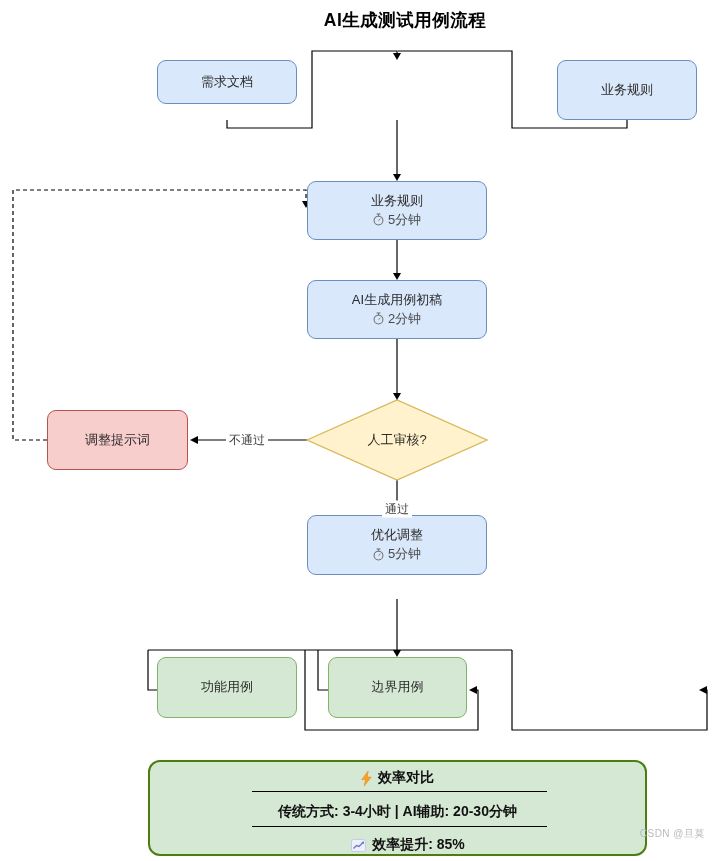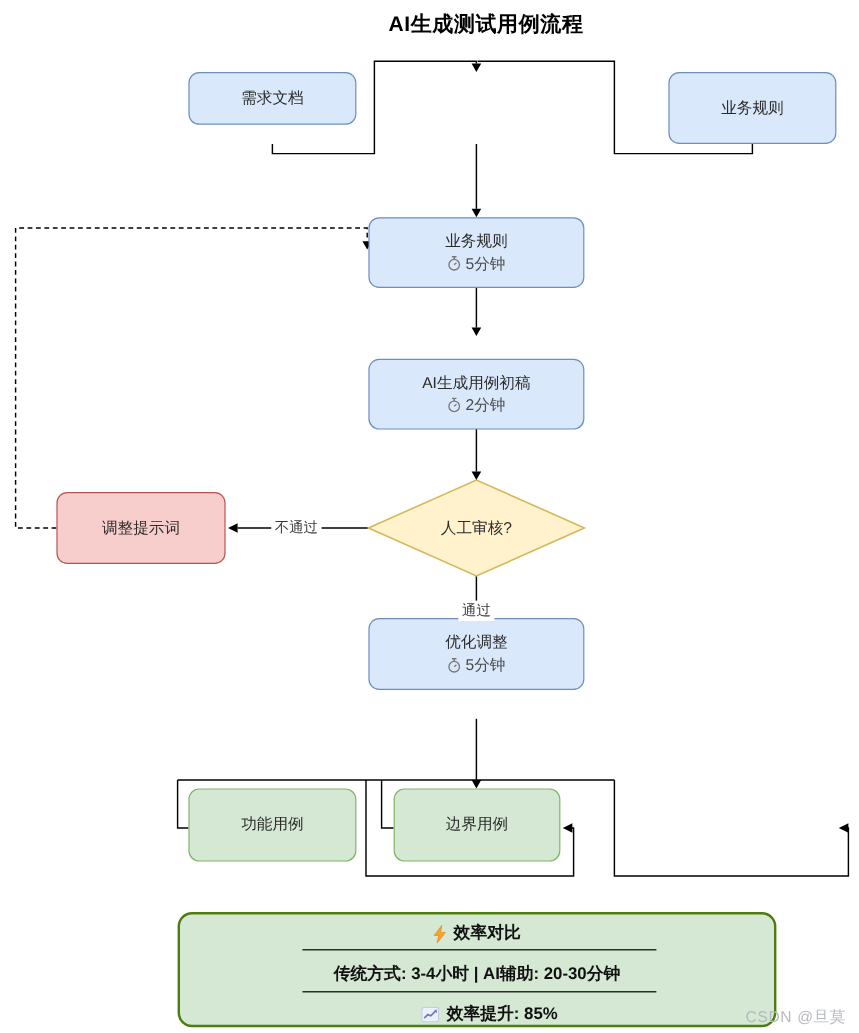--- a/index.html
+++ b/index.html
@@ -29,21 +29,21 @@
   .summary{
     position:absolute;left:148px;top:760px;width:499px;height:96px;box-sizing:border-box;
     background:#d5e8d4;border:2px solid #4d7c0f;border-radius:12px;text-decoration:underline;
   }
   .srow{
     position:absolute;left:0;right:0;height:20px;display:flex;align-items:center;justify-content:center;
     gap:6px;font-size:14px;font-weight:700;color:#111;white-space:nowrap;
   }
   .sdiv{position:absolute;left:102px;width:295px;border-top:1.6px solid #000;}
   .watermark{
-    position:absolute;right:11px;bottom:4px;font-size:13px;color:#b6b9c0;letter-spacing:.5px;text-align:center;
+    position:absolute;right:11px;bottom:20px;font-size:10px;color:#b6b9c0;letter-spacing:.5px;text-align:center;
   }
 </style>
 </head>
 <body>
 
 <div class="stage">
 
   <svg class="wires" width="716" height="861" viewBox="0 0 716 861">
     <g stroke="#000000" stroke-width="1.2" fill="none">
 
@@ -100,21 +100,21 @@
       <svg width="11" height="13" viewBox="0 0 11 13">
         <line x1="3.6" y1="1" x2="7.4" y2="1" stroke="#777" stroke-width="1.2"></line>
         <line x1="5.5" y1="1" x2="5.5" y2="3.2" stroke="#777" stroke-width="1.2"></line>
         <circle cx="5.5" cy="7.6" r="4.4" fill="none" stroke="#777" stroke-width="1.1"></circle>
         <line x1="5.5" y1="7.6" x2="7.4" y2="5.9" stroke="#777" stroke-width="1"></line>
       </svg>
       <span>5分钟</span>
     </span>
   </div>
 
-  <div class="node blue" style="left:307px;top:280px;width:180px;height:59px;margin-top:19px;">
+  <div class="node blue" style="left:307px;top:280px;width:180px;height:59px;">
     <span>AI生成用例初稿</span>
     <span class="time">
       <svg width="11" height="13" viewBox="0 0 11 13">
         <line x1="3.6" y1="1" x2="7.4" y2="1" stroke="#777" stroke-width="1.2"></line>
         <line x1="5.5" y1="1" x2="5.5" y2="3.2" stroke="#777" stroke-width="1.2"></line>
         <circle cx="5.5" cy="7.6" r="4.4" fill="none" stroke="#777" stroke-width="1.1"></circle>
         <line x1="5.5" y1="7.6" x2="7.4" y2="5.9" stroke="#777" stroke-width="1"></line>
       </svg>
       <span>2分钟</span>
     </span>

